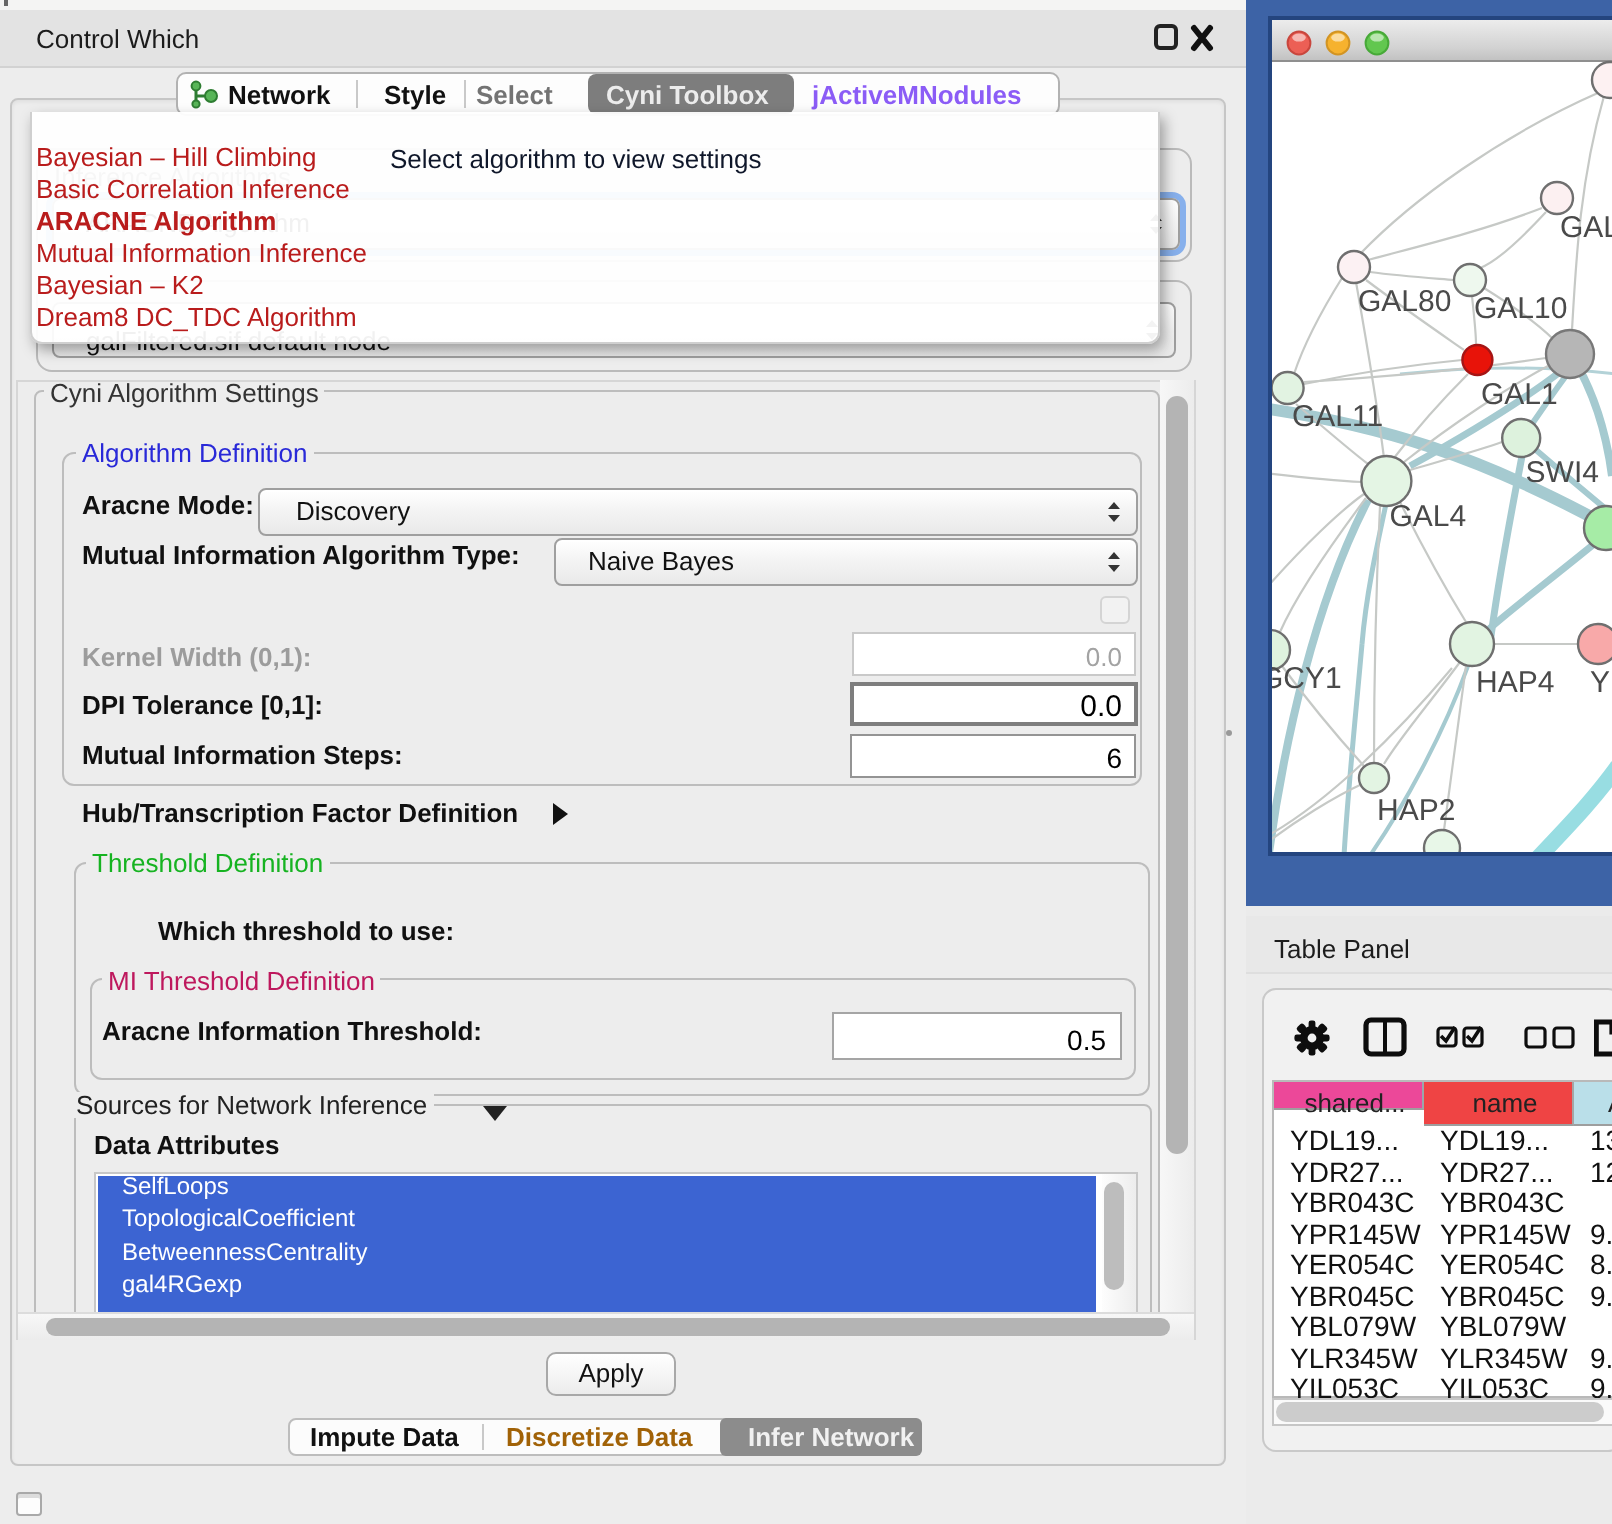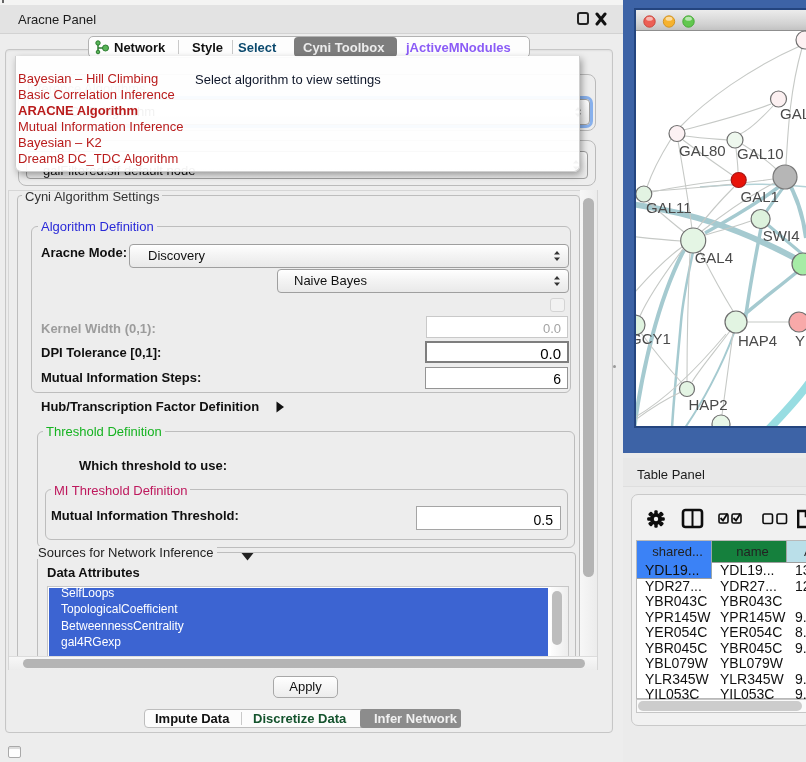--- a/index.html
+++ b/index.html
@@ -17,40 +17,40 @@
   .fld{position:absolute;background:#fff;text-align:right;font-size:13px;}
 </style>
 </head>
 <body>
 
 <div class="abs" style="left:0;top:0;width:623px;height:762px;background:#ededed;"></div>
 <div class="abs" style="left:0;top:0;width:623px;height:5px;background:#f4f4f3;"></div>
 <div class="abs" style="left:2px;top:0;width:2px;height:3px;background:#666;"></div>
 
 <div class="abs" style="left:0;top:5px;width:623px;height:28px;background:#e3e3e3;border-bottom:1px solid #d2d2d2;"></div>
-<div class="abs" style="left:18px;top:12px;font-size:13px;color:#1c1c1c;">Aracne Panel</div>
+<div class="abs" style="left:18px;top:12px;font-size:13px;color:#1c1c1c;">Control Which</div>
 <svg class="abs" style="left:577px;top:12px;" width="32" height="14" viewBox="0 0 32 14">
   <rect x="1" y="1" width="10" height="11" rx="2" fill="none" stroke="#222" stroke-width="2"></rect>
   <path d="M20 2 L28 12 M28 2 L20 12" stroke="#111" stroke-width="3" stroke-linecap="round"></path>
 </svg>
 
 <div class="abs" style="left:5px;top:49px;width:606px;height:682px;border:1px solid #c6c6c6;border-radius:4px;background:#ededed;box-shadow:inset 0 1px 2px rgba(0,0,0,0.06);"></div>
 
 <div class="abs" style="left:88px;top:36px;width:442px;height:22px;background:#fdfdfd;border:1px solid #b2b2b2;border-radius:5px;box-sizing:border-box;"></div>
 <svg class="abs" style="left:95px;top:40px;" width="16" height="15" viewBox="0 0 16 15">
   <path d="M3 3 L3 12 M3 8 L9 8" stroke="#2e7d32" stroke-width="1.5" fill="none"></path>
   <circle cx="3" cy="3" r="2.2" fill="#58b558" stroke="#2e7d32" stroke-width="1"></circle>
   <circle cx="3" cy="12" r="1.8" fill="#58b558" stroke="#2e7d32" stroke-width="1"></circle>
   <circle cx="10.5" cy="8" r="3" fill="#58b558" stroke="#2e7d32" stroke-width="1"></circle>
 </svg>
 <div class="abs b" style="left:114px;top:40px;font-size:13px;color:#111;">Network</div>
 <div class="abs" style="left:178px;top:40px;width:1px;height:14px;background:#c9c9c9;"></div>
 <div class="abs b" style="left:192px;top:40px;font-size:13px;color:#111;">Style</div>
 <div class="abs" style="left:232px;top:40px;width:1px;height:14px;background:#c9c9c9;"></div>
-<div class="abs b" style="left:238px;top:40px;font-size:13px;color:#0c4a6e;">Select</div>
+<div class="abs b" style="left:238px;top:40px;font-size:13px;color:#737373;">Select</div>
 <div class="abs" style="left:294px;top:37px;width:103px;height:20px;background:#7d7d7d;border-radius:4px;"></div>
 <div class="abs b" style="left:303px;top:40px;font-size:13px;color:#ececec;">Cyni Toolbox</div>
 <div class="abs b" style="left:406px;top:40px;font-size:13px;color:#8b5cf6;">jActiveMNodules</div>
 
 <div class="abs" style="left:18px;top:74px;width:578px;height:57px;border:1px solid #bababa;border-radius:8px;box-sizing:border-box;"></div>
 <div class="abs" style="left:27px;top:81px;font-size:13px;color:#6e6e6e;">Inference Algorithms</div>
 <div class="combo" style="left:26px;top:99px;width:562px;height:24px;box-shadow:0 0 0 3px rgba(100,155,235,0.75),inset 0 1px 0 #fff;">
   <div class="ctext" style="top:4px;">ARACNE Algorithm</div>
   <svg class="ar" width="8" height="12" viewBox="0 0 8 12">
       <path d="M1 4.5 L4 1 L7 4.5 Z M1 7.5 L4 11 L7 7.5 Z" fill="#333"></path>
@@ -73,20 +73,21 @@
   <div class="group" style="left:22px;top:35px;width:538px;height:165px;"></div>
   <div class="gtitle" style="left:29px;top:29px;color:#2929d8;">Algorithm Definition</div>
 
   <div class="abs b" style="left:32px;top:54px;font-size:13px;color:#101010;">Aracne Mode:</div>
   <div class="combo" style="left:120px;top:53px;width:438px;height:22px;">
     <div class="ctext" style="top:3px;left:18px;">Discovery</div>
     <svg class="ar" width="8" height="12" viewBox="0 0 8 12">
           <path d="M1 4.5 L4 1 L7 4.5 Z M1 7.5 L4 11 L7 7.5 Z" fill="#333"></path>
         </svg>
   </div>
+  <div class="abs b" style="left:32px;top:79px;font-size:13px;color:#101010;">Mutual Information Algorithm Type:</div>
   <div class="combo" style="left:268px;top:78px;width:290px;height:22px;">
     <div class="ctext" style="top:3px;">Naive Bayes</div>
     <svg class="ar" width="8" height="12" viewBox="0 0 8 12">
           <path d="M1 4.5 L4 1 L7 4.5 Z M1 7.5 L4 11 L7 7.5 Z" fill="#333"></path>
         </svg>
   </div>
   <div class="abs" style="left:541px;top:107px;width:13px;height:12px;background:#f2f2f2;border:1px solid #d4d4d4;border-radius:3px;"></div>
   <div class="abs b" style="left:32px;top:130px;font-size:13px;color:#9c9c9c;">Kernel Width (0,1):</div>
   <div class="fld" style="left:417px;top:125px;width:142px;height:22px;border:1px solid #c9c9c9;color:#a3a3a3;padding:4px 6px 0 0;box-sizing:border-box;">0.0</div>
   <div class="abs b" style="left:32px;top:154px;font-size:13px;color:#101010;">DPI Tolerance [0,1]:</div>
@@ -98,21 +99,21 @@
   <svg class="abs" style="left:266px;top:210px;" width="10" height="12" viewBox="0 0 10 12">
         <path d="M1.5 0.5 L9 6 L1.5 11.5 Z" fill="#111"></path>
       </svg>
 
   <div class="group" style="left:28px;top:240px;width:536px;height:115px;"></div>
   <div class="gtitle" style="left:34px;top:234px;color:#16b321;">Threshold Definition</div>
   <div class="abs b" style="left:70px;top:267px;font-size:13px;color:#101010;">Which threshold to use:</div>
 
   <div class="group" style="left:36px;top:298px;width:521px;height:49px;"></div>
   <div class="gtitle" style="left:42px;top:293px;color:#be185d;">MI Threshold Definition</div>
-  <div class="abs b" style="left:42px;top:317px;font-size:13px;color:#101010;">Mutual Information Threshold:</div>
+  <div class="abs b" style="left:42px;top:317px;font-size:13px;color:#101010;">Aracne Information Threshold:</div>
   <div class="fld" style="left:407px;top:315px;width:145px;height:24px;border:1px solid #a5a5a5;color:#000;font-size:14px;padding:5px 7px 0 0;box-sizing:border-box;">0.5</div>
 
   <div class="group" style="left:28px;top:361px;width:537px;height:126px;border-radius:4px;"></div>
   <div class="gtitle" style="left:26px;top:355px;color:#222;">Sources for Network Inference</div>
   <svg class="abs" style="left:232px;top:361px;" width="13" height="9" viewBox="0 0 13 9">
         <path d="M0.5 1 L12.5 1 L6.5 8.5 Z" fill="#222"></path>
       </svg>
   <div class="abs b" style="left:38px;top:374px;font-size:13px;color:#101010;">Data Attributes</div>
 
   <div class="abs" style="left:38px;top:395px;width:522px;height:70px;background:#ffffff;border:1px solid #c7c7c7;border-bottom:none;box-sizing:border-box;">
@@ -133,21 +134,21 @@
 <div class="abs" style="left:15px;top:56px;width:565px;height:116px;background:rgba(255,255,255,0.94);
      border:1px solid #cfcfcf;border-top:none;border-radius:0 0 6px 6px;box-sizing:border-box;
      box-shadow:2px 3px 7px rgba(0,0,0,0.35);z-index:50;"></div>
 <div class="abs" style="left:195px;top:40px;font-size:13px;color:#0f172a;z-index:51;margin-top:32px;">Select algorithm to view settings</div>
 <div class="abs" style="left:18px;top:71px;font-size:13px;color:#b91c1c;line-height:16px;z-index:51;">Bayesian – Hill Climbing<br>Basic Correlation Inference<br><span class="b">ARACNE Algorithm</span><br>Mutual Information Inference<br>Bayesian – K2<br>Dream8 DC_TDC Algorithm</div>
 
 <div class="abs" style="left:273px;top:676px;width:65px;height:22px;background:linear-gradient(180deg,#ffffff,#ececec);border:1px solid #a8a8a8;border-radius:5px;box-sizing:border-box;text-align:center;font-size:13px;color:#111;line-height:20px;">Apply</div>
 <div class="abs" style="left:144px;top:709px;width:317px;height:19px;background:#fcfcfc;border:1px solid #bdbdbd;border-radius:4px;box-sizing:border-box;"></div>
 <div class="abs b" style="left:155px;top:711px;font-size:13px;color:#111;">Impute Data</div>
 <div class="abs" style="left:241px;top:712px;width:1px;height:13px;background:#c9c9c9;"></div>
-<div class="abs b" style="left:253px;top:711px;font-size:13px;color:#14532d;">Discretize Data</div>
+<div class="abs b" style="left:253px;top:711px;font-size:13px;color:#a16207;">Discretize Data</div>
 <div class="abs" style="left:360px;top:709px;width:101px;height:19px;background:#8c8c8c;border-radius:3px;"></div>
 <div class="abs b" style="left:374px;top:711px;font-size:13px;color:#f1f1f1;">Infer Network</div>
 
 <div class="abs" style="left:8px;top:746px;width:11px;height:10px;background:#fdfdfd;border:1.5px solid #a9a9a9;border-radius:2px;box-shadow:inset 0 2px 0 #dcdcdc;"></div>
 
 <div class="abs" style="left:613px;top:365px;width:3px;height:3px;background:#999;border-radius:50%;"></div>
 
 <div class="abs" style="left:623px;top:0;width:183px;height:453px;background:#3d63a6;"></div>
 <div class="abs" style="left:623px;top:453px;width:183px;height:309px;background:#ebebeb;"></div>
 
@@ -273,22 +274,22 @@
       <rect x="86" y="6" width="9" height="9" rx="1.5"></rect>
       <path d="M87.5 10 L90 12.5 L94.5 5.5" stroke-width="1.8"></path>
       <rect x="117" y="6" width="9.5" height="9.5" rx="1.5"></rect>
       <rect x="131" y="6" width="9.5" height="9.5" rx="1.5"></rect>
       <path d="M152.2 3 h7.3 l5.5 5.5 v10.5 h-12.8 z" stroke-width="2.4"></path>
         <path d="M159.5 3 v5.5 h5.5" stroke-width="1.6"></path>
     </g>
   </svg>
 
   <div class="abs" style="left:4px;top:45px;width:176px;height:159px;background:#fff;border:1px solid #b9b9b9;border-right:none;box-sizing:border-box;">
-    <div class="abs" style="left:0;top:0;width:75px;height:38px;background:#3b82f6;border-right:1px solid #9aa7ab;border-bottom:1px solid #9e9e9e;box-sizing:border-box;text-align:center;text-indent:7px;font-size:13px;color:#222;line-height:22px;">shared...</div>
-    <div class="abs" style="left:75px;top:0;width:75px;height:22px;background:#15803d;border-right:1px solid #a5a5a5;border-bottom:1px solid #9e9e9e;box-sizing:border-box;text-align:center;text-indent:7px;font-size:13px;color:#222;line-height:22px;">name</div>
+    <div class="abs" style="left:0;top:0;width:75px;height:14px;background:#ec4899;border-right:1px solid #9aa7ab;border-bottom:1px solid #9e9e9e;box-sizing:border-box;text-align:center;text-indent:7px;font-size:13px;color:#222;line-height:22px;">shared...</div>
+    <div class="abs" style="left:75px;top:0;width:75px;height:22px;background:#ef4444;border-right:1px solid #a5a5a5;border-bottom:1px solid #9e9e9e;box-sizing:border-box;text-align:center;text-indent:7px;font-size:13px;color:#222;line-height:22px;">name</div>
     <div class="abs" style="left:150px;top:0;width:30px;height:22px;background:#badfe9;border-bottom:1px solid #9e9e9e;box-sizing:border-box;font-size:13px;color:#222;line-height:22px;padding-left:17px;">A</div>
     <div class="abs" style="left:8px;top:22px;width:70px;font-size:14px;color:#111;line-height:15.5px;">YDL19...<br>YDR27...<br>YBR043C<br>YPR145W<br>YER054C<br>YBR045C<br>YBL079W<br>YLR345W<br>YIL053C</div>
     <div class="abs" style="left:83px;top:22px;width:70px;font-size:14px;color:#111;line-height:15.5px;">YDL19...<br>YDR27...<br>YBR043C<br>YPR145W<br>YER054C<br>YBR045C<br>YBL079W<br>YLR345W<br>YIL053C</div>
     <div class="abs" style="left:158px;top:22px;width:24px;font-size:14px;color:#111;line-height:15.5px;">13<br>12<br>&nbsp;<br>9.<br>8.<br>9.<br>&nbsp;<br>9.<br>9.</div>
   </div>
 
   <div class="abs" style="left:4px;top:204px;width:176px;height:14px;background:#fafafa;border:1px solid #c6c6c6;border-right:none;box-sizing:border-box;"></div>
   <div class="abs" style="left:6px;top:206px;width:164px;height:10px;background:#cccccc;border-radius:5px;"></div>
 </div>
 

